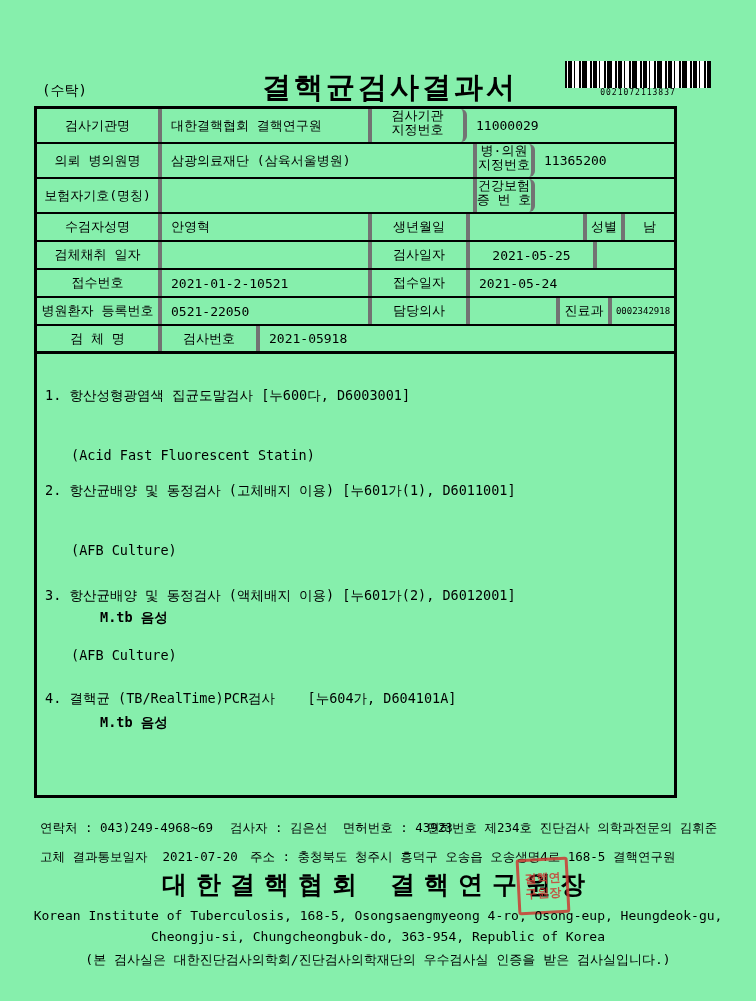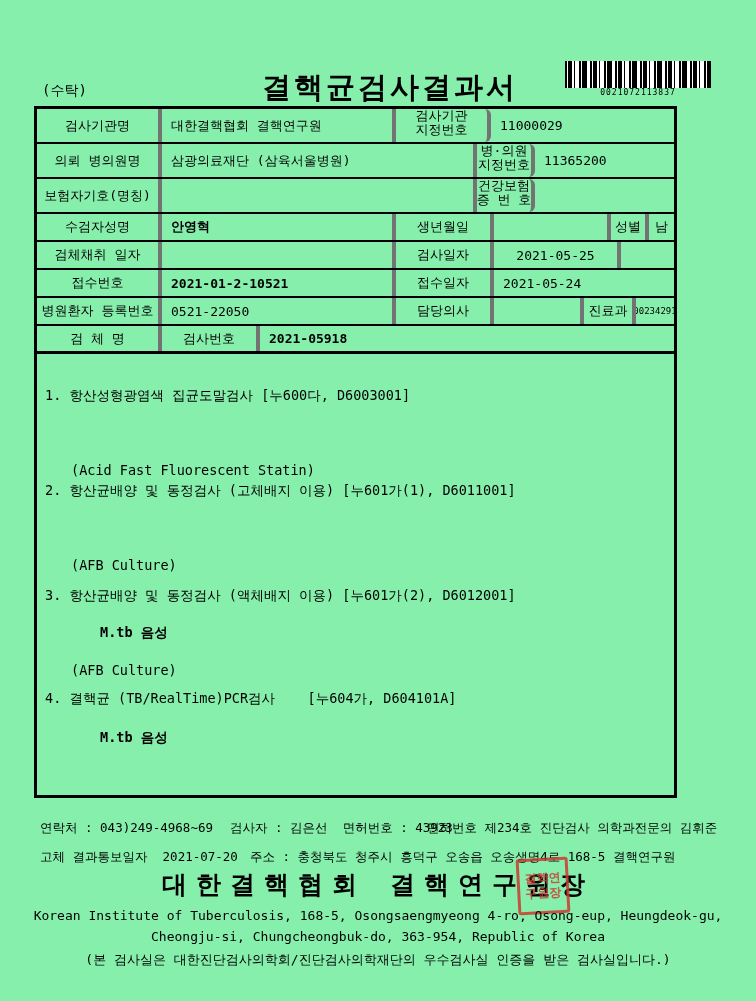--- a/index.html
+++ b/index.html
@@ -22,32 +22,32 @@
   
   .itable{position:absolute;left:34px;top:106px;width:643px;border:3px solid #000;box-sizing:border-box;}
   .trow{display:flex;border-bottom:2px solid #000;}
   .trow:last-child{border-bottom:none;}
   .tc{box-sizing:border-box;border-right:4px solid #737373;display:flex;align-items:center;
       font-size:13px;overflow:hidden;white-space:pre;}
   .tc:last-child{border-right:none;}
   .tc.center{justify-content:center;text-align:center;}
   .tc.left{justify-content:flex-start;padding-left:9px;}
   .tc.stack{flex-direction:column;justify-content:flex-start;line-height:14px;border-radius:6px;}
-  .tc.bold{font-weight:bold;}
+  .tc.bold{font-weight:normal;}
   .tc.tiny{font-size:9px;justify-content:center;}
   .h33{height:33px;} .h26{height:26px;} .h25{height:25px;}
-  .w125{width:125px;} .w215{width:234px;} .w95{width:95px;} .w315{width:315px;}
+  .w125{width:125px;} .w215{width:210px;} .w95{width:95px;} .w315{width:315px;}
   .w58{width:58px;} .w98{width:98px;} .w117{width:117px;} .w38{width:38px;}
   .w127{width:127px;} .w90{width:90px;} .w52{width:52px;}
   .grow{flex:1;}
   
   .body-box{position:absolute;left:34px;top:335px;width:643px;height:463px;
     border:3px solid #000;border-top:none;box-sizing:border-box;}
   .titem{position:absolute;left:8px;right:8px;font-size:13.5px;white-space:pre;line-height:20px;}
-  .titem .l2{padding-left:26px;margin-top:15px;}
+  .titem .l2{padding-left:26px;}
   .titem .res{padding-left:55px;font-weight:bold;margin-top:7px;}
   
   .f-line{position:absolute;font-size:12.5px;white-space:pre;}
   .org-title{position:absolute;left:0;top:868px;width:100%;text-align:center;
     font-size:25px;font-weight:bold;letter-spacing:9px;margin:0;}
   .seal{position:absolute;left:517px;top:858px;width:46px;height:50px;
     border:3px solid #cc3b33;border-radius:3px;transform:rotate(-3deg);
     color:#cc3b33;font-size:12px;font-weight:bold;line-height:15px;
     display:flex;flex-wrap:wrap;align-content:center;justify-content:center;
     overflow:hidden;opacity:.85;text-align:center;}

